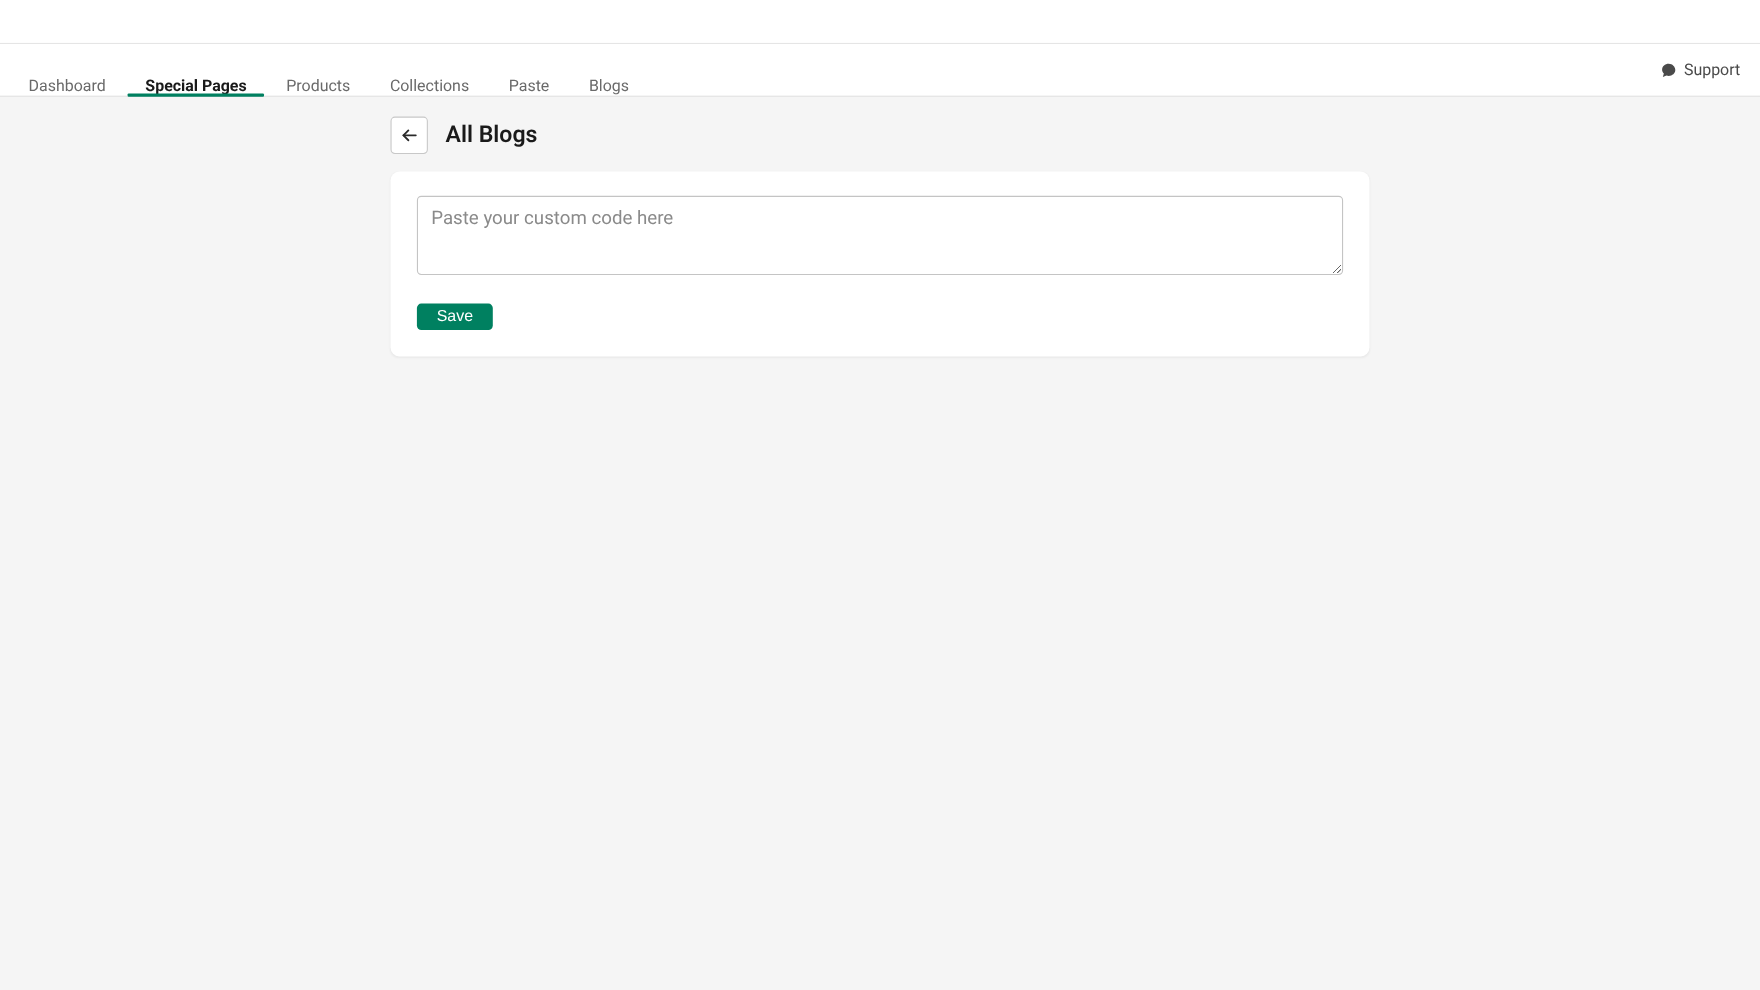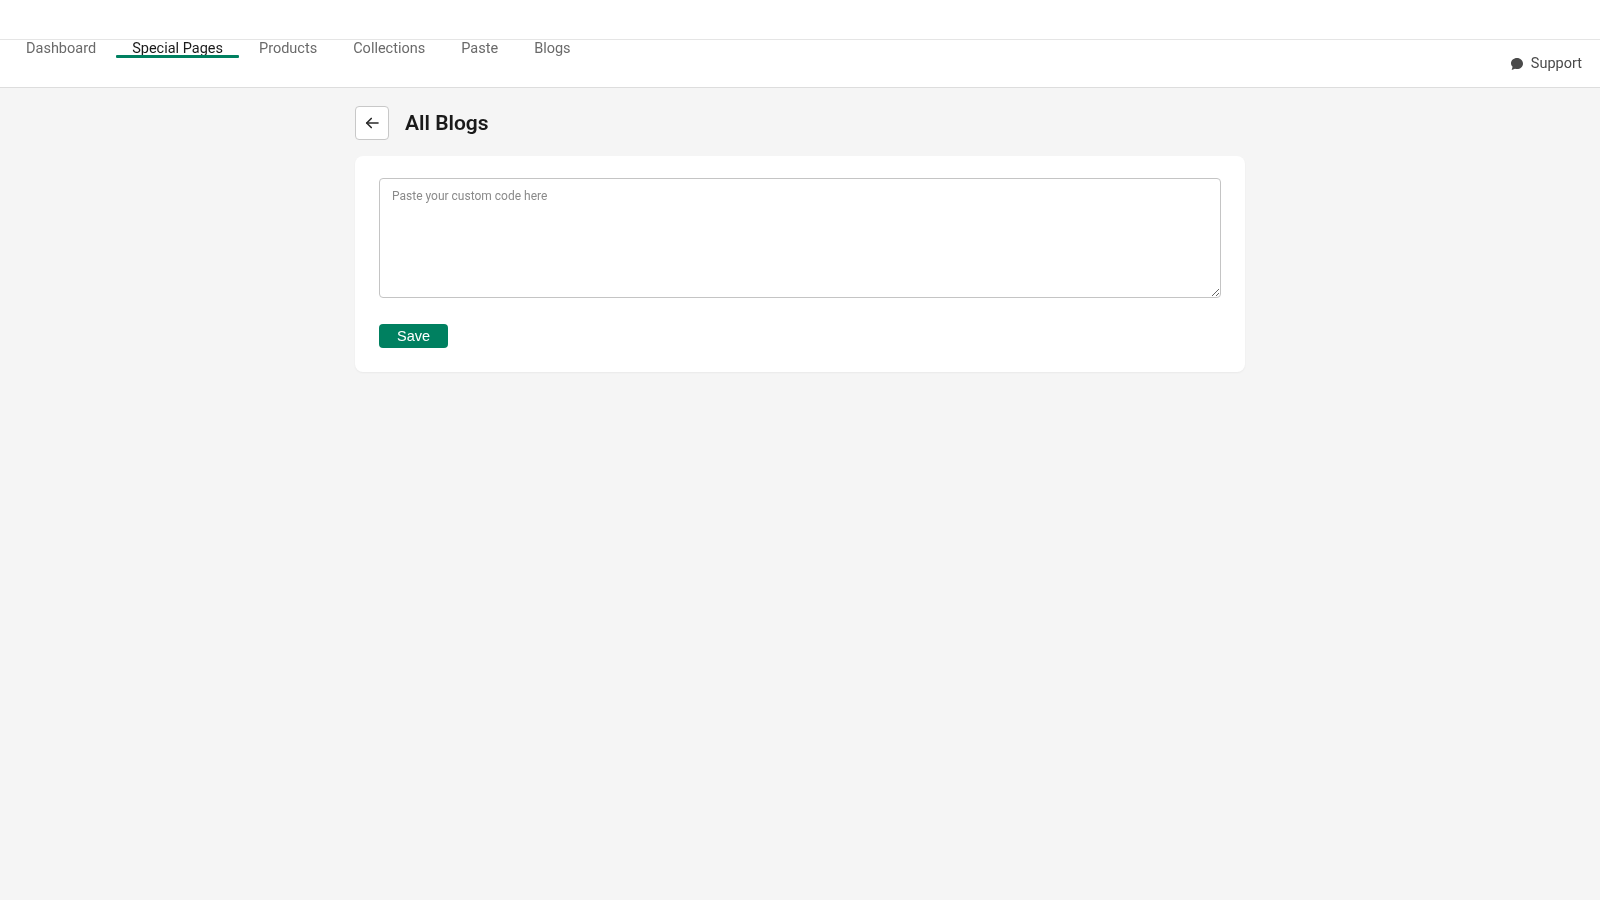--- a/index.html
+++ b/index.html
@@ -23,36 +23,36 @@
       display: flex;
       align-items: center;
       justify-content: space-between;
       height: 48px;
       background: #ffffff;
       border-bottom: 1px solid #ddd;
       padding: 0 18px 0 10px;
     }
     .nav-left {
       display: flex;
-      align-items: flex-start;
+      align-items: flex-end;
       height: 100%;
     }
     .nav-tab {
       display: flex;
       align-items: center;
       padding: 0 16px;
       font-size: 14.5px;
       color: #6a6a6a;
       cursor: pointer;
       position: relative;
       margin-right: 4px;
     }
     .nav-tab.active {
       color: #1a1a1a;
-      font-weight: 400;
+      font-weight: 700;
     }
     .nav-tab.active::after {
       content: "";
       position: absolute;
       left: 0;
       right: 0;
       bottom: -1px;
       height: 3px;
       background: #008060;
       border-radius: 1px;
@@ -115,25 +115,25 @@
       box-shadow: 0 1px 2px rgba(0,0,0,0.05);
     }
     .field-label {
       font-size: 14.5px;
       color: #2a2a2a;
       margin-bottom: 6px;
       display: block;
     }
     .code-textarea {
       width: 100%;
-      height: 120px;
+      height: 72px;
       border: 1px solid #c4c4c4;
       border-radius: 4px;
       padding: 10px 12px;
-      font-size: 12px;
+      font-size: 17px;
       font-family: inherit;
       color: #1a1a1a;
       resize: vertical;
       outline: none;
     }
     .code-textarea::placeholder {
       color: #8a8a8a;
     }
     .helper-text {
       font-size: 14px;

